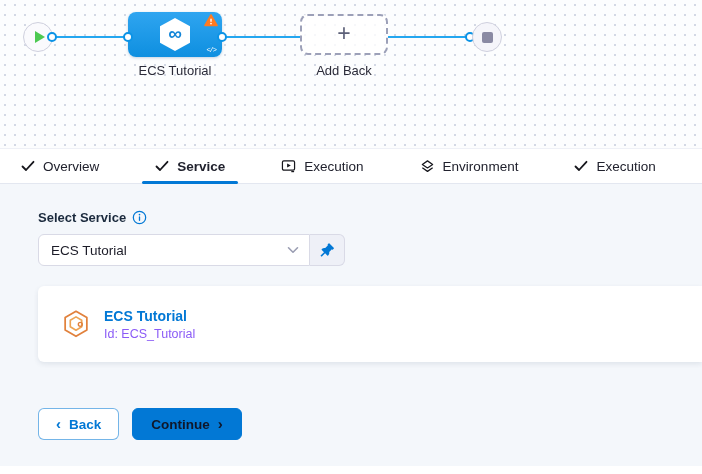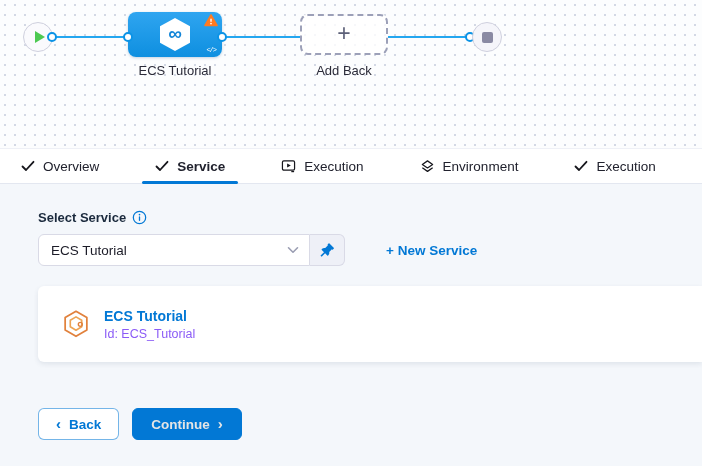--- a/index.html
+++ b/index.html
@@ -97,21 +97,21 @@
   }
   .svc-title { font-size:14px; font-weight:bold; color:#0278d5; }
   .svc-id { font-size:12.5px; color:#8b5cf6; margin-top:3px; }
   .btn-row { display:flex; align-items:center; gap:13px; margin-top:46px; }
   .btn {
     height:32px; border-radius:6px; font-size:13.5px; font-weight:bold;
     display:inline-flex; align-items:center; gap:8px; cursor:pointer;
     font-family:inherit;
   }
   .btn-back { background:#fff; border:1px solid rgba(2,120,213,.55); color:#0278d5; padding:0 17px; }
-  .btn-continue { background:#0278d5; border:1px solid #0278d5; color:#e5e5e5; padding:0 18px; }
+  .btn-continue { background:#0278d5; border:1px solid #0278d5; color:#0f172a; padding:0 18px; }
   .chev { font-size:15px; line-height:1; margin-top:-1px; }
 </style>
 </head>
 <body>
 
 <div class="canvas">
   <div class="edge" style="left:53px;width:75px;"></div>
   <div class="edge" style="left:222px;width:78px;"></div>
   <div class="edge" style="left:388px;width:80px;"></div>
 
@@ -202,21 +202,20 @@
         <svg width="12" height="8" viewBox="0 0 12 8">
             <path d="M1.5 1.8 L6 6.2 L10.5 1.8" fill="none" stroke="#9a9db2" stroke-width="1.6" stroke-linecap="round" stroke-linejoin="round"></path>
           </svg>
       </span>
     </div>
     <div class="pin-btn">
       <svg width="16" height="16" viewBox="0 0 16 16">
         <path d="M10.2 1.3l4.5 4.5c.25.25.25.6 0 .85l-.8.8c-.25.25-.6.25-.85 0l-.15-.15-2.7 2.7c.15.75.3 2.1-.7 3.1l-.35.35c-.25.25-.6.25-.85 0l-2.2-2.2-3.2 3.2c-.2.2-.55.2-.75 0l-.35-.35c-.2-.2-.2-.55 0-.75l3.2-3.2-2.2-2.2c-.25-.25-.25-.6 0-.85l.35-.35c1-1 2.35-.85 3.1-.7l2.7-2.7-.15-.15c-.25-.25-.25-.6 0-.85l.8-.8c.25-.25.6-.25.85 0z" fill="#0278d5"></path>
       </svg>
     </div>
-    <span class="new-service">+ New Service</span>
   </div>
 
   <div class="service-card">
     <svg width="28" height="30" viewBox="0 0 24 25">
       <path d="M12 1.6 L21.3 7 V17.6 L12 23 L2.7 17.6 V7 Z" fill="none" stroke="#e1813c" stroke-width="1.5" stroke-linejoin="round"></path>
       <path d="M12 6.4 L16.9 9.3 V14.9 L12 17.8 L7.1 14.9 V9.3 Z" fill="none" stroke="#eda455" stroke-width="1.4" stroke-linejoin="round"></path>
       <circle cx="15.7" cy="12.8" r="1.7" fill="none" stroke="#e1813c" stroke-width="1.2"></circle>
     </svg>
     <div>
       <div class="svc-title">ECS Tutorial</div>

